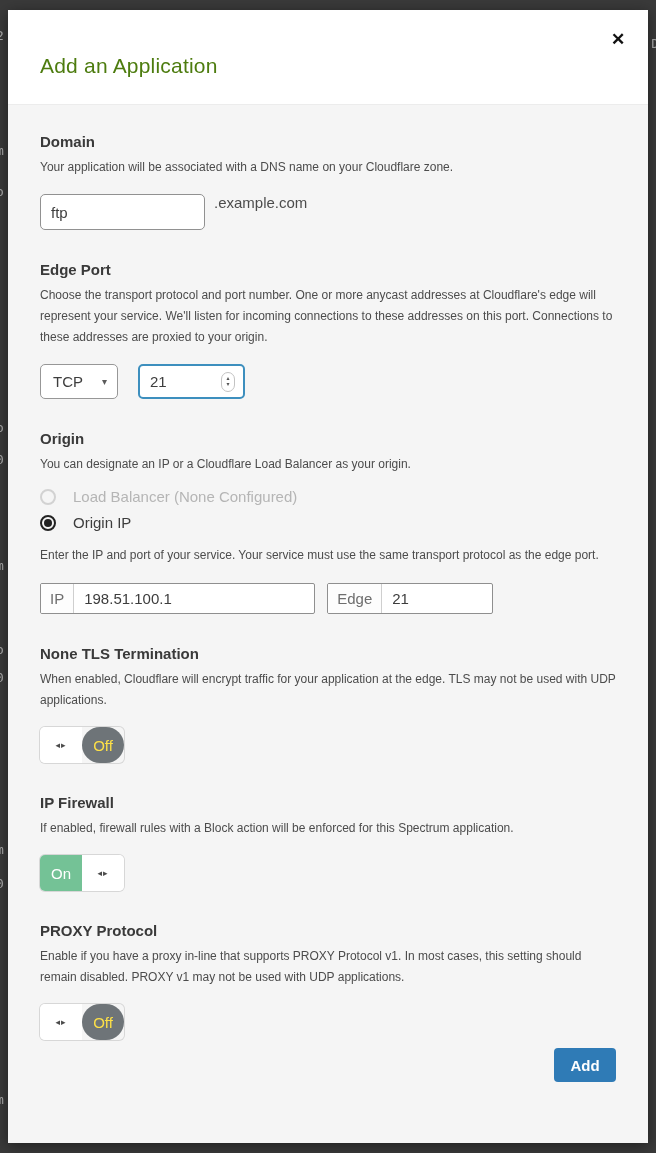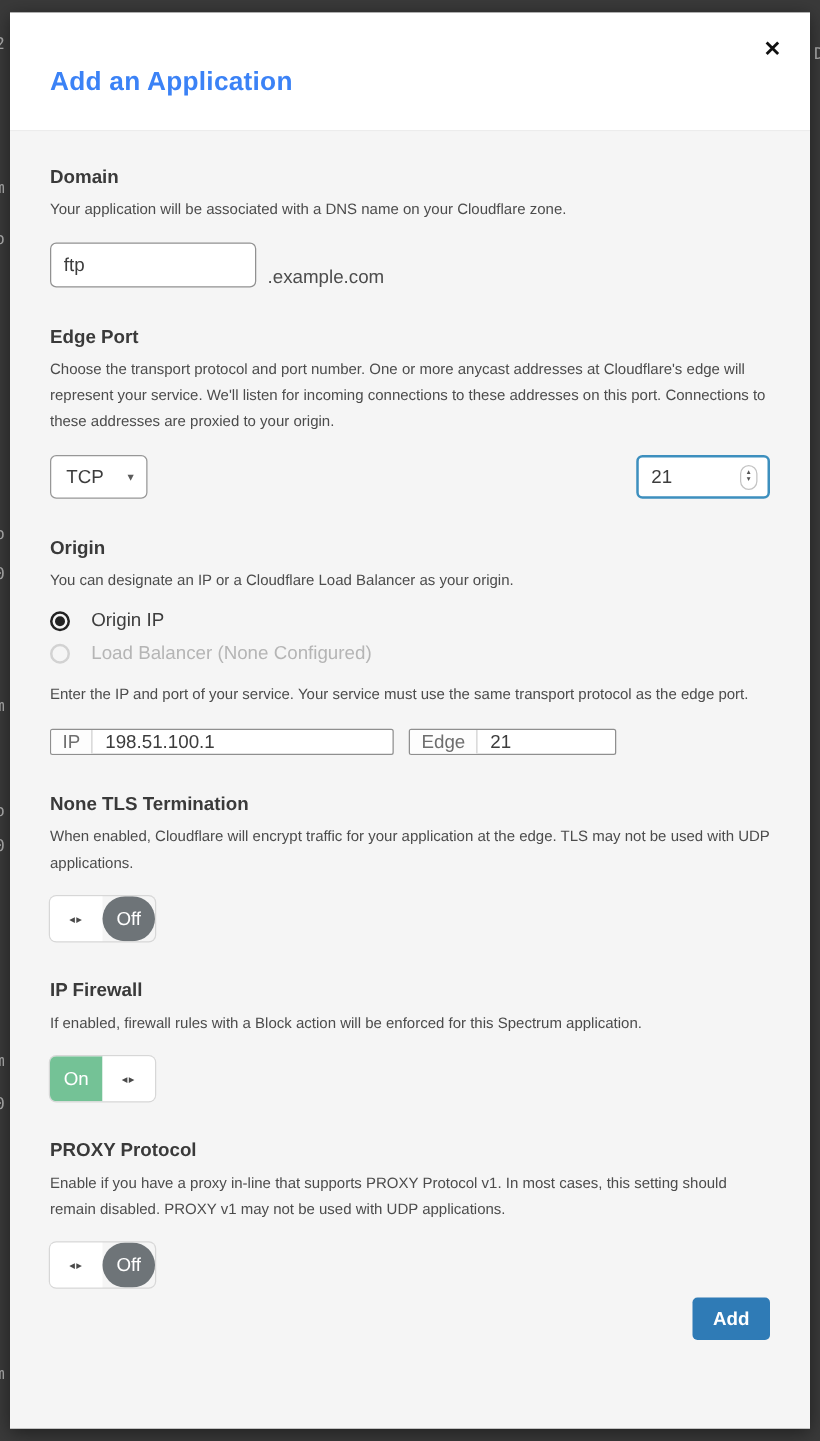--- a/index.html
+++ b/index.html
@@ -30,22 +30,22 @@
   }
   .modal-header {
     position: relative;
     height: 95px;
     background: #ffffff;
     border-bottom: 1px solid #ececec;
     padding: 44px 32px 0 32px;
   }
   .modal-title {
     font-size: 21px;
-    font-weight: 700;
-    color: #3b82f6;
+    font-weight: 400;
+    color: #4d7c0f;
     letter-spacing: 0.2px;
   }
   .close-btn {
     position: absolute;
     top: 16px; right: 16px;
     width: 28px; height: 28px;
     border: none;
     background: transparent;
     font-size: 17px;
     font-weight: 700;
@@ -65,36 +65,36 @@
     margin-bottom: 7px;
   }
   .section-desc {
     font-size: 12px;
     line-height: 21px;
     color: #4c4c4c;
     margin-bottom: 16px;
     max-width: 578px;
   }
   
-  .domain-row { display: flex; align-items: flex-end; }
+  .domain-row { display: flex; align-items: flex-start; }
   .text-input {
     height: 36px;
     border: 1px solid #919191;
     border-radius: 5px;
     background: #fff;
     font-family: "Liberation Sans", sans-serif;
     font-size: 15px;
     color: #3d3d3d;
     padding: 0 10px;
     outline: none;
   }
   .domain-input { width: 165px; }
   .domain-suffix { font-size: 15px; color: #4c4c4c; margin-left: 9px; }
   
-  .port-row { display: flex; align-items: center; gap: 2px; justify-content: space-between; }
+  .port-row { display: flex; align-items: center; gap: 20px; }
   .select-box {
     display: flex; align-items: center; justify-content: space-between;
     width: 78px; height: 35px;
     background: #fff;
     border: 1px solid #979797;
     border-radius: 5px;
     padding: 0 10px 0 12px;
     font-size: 15px;
     color: #3d3d3d;
     cursor: pointer;
@@ -151,21 +151,21 @@
   .radio-circle.disabled { border: 2px solid #d2d2d2; }
   .radio-label { font-size: 15px; color: #3d3d3d; }
   .radio-label.disabled { color: #b5b5b5; }
   .origin-note { margin-top: 14px; }
   .ip-port-row { display: flex; gap: 12px; margin-top: 17px; }
   .prefix-input {
     display: flex; align-items: stretch;
     background: #fff;
     border: 1px solid #8f8f8f;
     border-radius: 2px;
-    height: 21px;
+    height: 31px;
     overflow: hidden;
   }
   .prefix-label {
     display: flex; align-items: center;
     padding: 0 9px;
     font-size: 15px;
     color: #6e6e6e;
     background: #fdfdfd;
     border-right: 1px solid #cfcfcf;
   }
@@ -188,21 +188,21 @@
     overflow: hidden;
     cursor: pointer;
     box-shadow: 0 0 0 1px rgba(0,0,0,0.12);
   }
   .toggle-seg {
     width: 42px; height: 36px;
     display: flex; align-items: center; justify-content: center;
     font-size: 15px;
   }
   .toggle-seg.handle { background: #ffffff; }
-  .toggle-seg.off { background: #6e7478; color: #ffffff; border-radius: 18px; }
+  .toggle-seg.off { background: #6e7478; color: #fde047; border-radius: 18px; }
   .toggle-seg.on { background: #74c296; color: #fff; }
   .arrows {
     font-size: 9px;
     color: #4a4a4a;
     letter-spacing: 1px;
   }
   
   .modal-footer {
     display: flex;
     justify-content: flex-end;
@@ -273,26 +273,26 @@
           </span>
         </div>
       </div>
     </div>
 
     <div class="section">
       <div class="section-heading">Origin</div>
       <div class="section-desc" style="margin-bottom:13px">You can designate an IP or a Cloudflare Load Balancer as your origin.</div>
 
       <div class="radio-row">
+        <span class="radio-circle disabled"></span>
+        <span class="radio-label disabled">Load Balancer (None Configured)</span>
+      </div>
+      <div class="radio-row">
         <span class="radio-circle checked"></span>
         <span class="radio-label">Origin IP</span>
-      </div>
-      <div class="radio-row">
-        <span class="radio-circle disabled"></span>
-        <span class="radio-label disabled">Load Balancer (None Configured)</span>
       </div>
 
       <div class="section-desc origin-note" style="margin-bottom:0">Enter the IP and port of your service. Your service must use the same transport protocol as the edge port.</div>
 
       <div class="ip-port-row">
         <div class="prefix-input ip-field">
           <span class="prefix-label">IP</span>
           <input value="198.51.100.1" style="">
         </div>
         <div class="prefix-input port-field">

